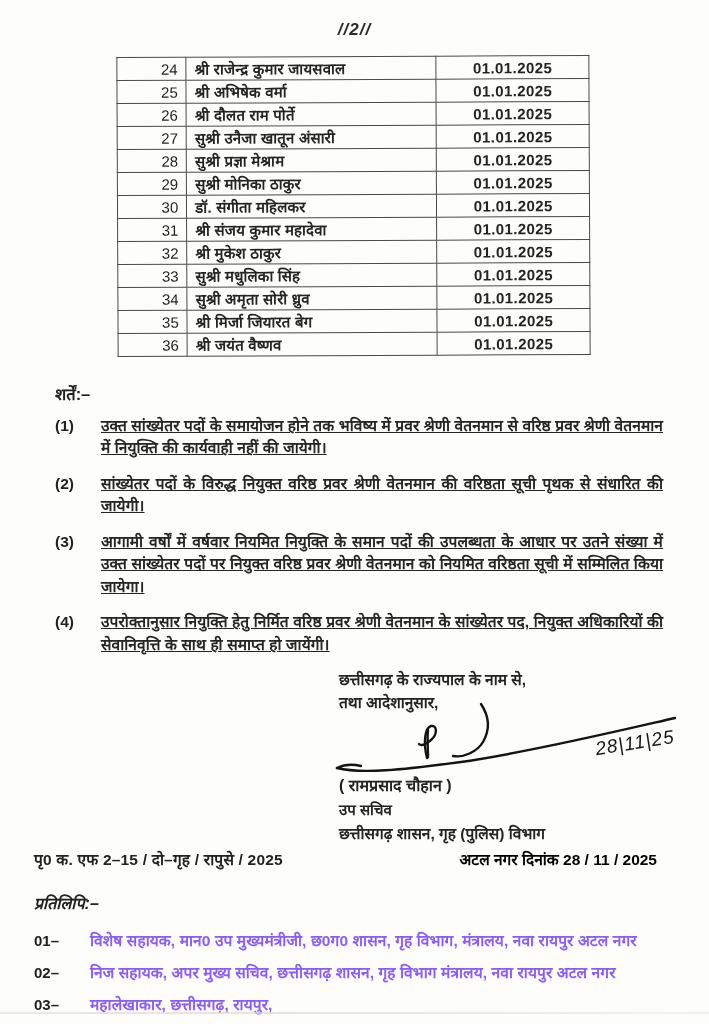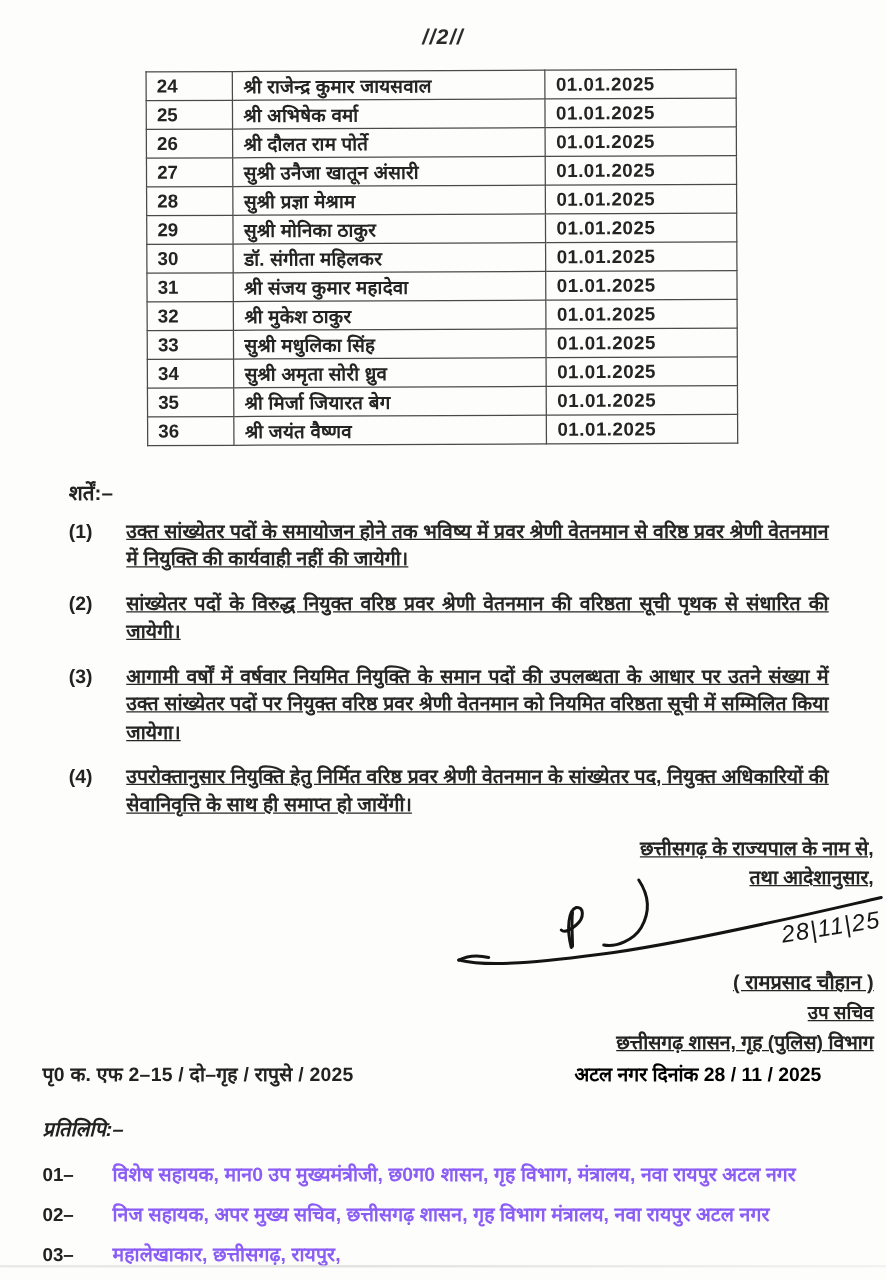--- a/index.html
+++ b/index.html
@@ -39,23 +39,23 @@
     width:473px;
     transform:rotate(-0.25deg);
   }
   table.roster td{
     border:1.6px solid #4a4a48;
     padding:1px 8px;
     height:20px;
     font-size:15px;
     color:#242422;
   }
-  td.c-sn{width:52px;text-align:left;font-weight:700;font-size:14px;}
+  td.c-sn{width:52px;text-align:right;font-weight:400;font-size:14px;}
   td.c-name{width:232px;font-weight:600;letter-spacing:.2px;}
-  td.c-date{width:135px;text-align:left;font-size:14.5px;font-weight:600;letter-spacing:.4px;}
+  td.c-date{width:135px;text-align:center;font-size:14.5px;font-weight:600;letter-spacing:.4px;}
   
   .terms-heading{
     margin:26px 0 0 55px;
     font-size:16.5px;
     font-weight:700;
     color:#222;
   }
   .conditions{
     margin:10px 46px 0 55px;
   }
@@ -75,27 +75,26 @@
     font-size:15.5px;
     font-weight:600;
     color:#262624;
     text-align:justify;
     letter-spacing:.1px;
     text-decoration:underline;
   }
   
   .sig-block{
     width:330px;
-    margin:6px 10px 0 auto;
-    text-align:right;
+    margin:6px 40px 0 auto;
+    text-align:left;
     font-size:15.5px;
     font-weight:600;
     color:#242422;
     position:relative;
-    text-decoration:underline;
   }
   .sig-block .sig-line{line-height:1.45;}
   .sig-scrawl-wrap{
     position:relative;
     height:64px;
     margin-top:2px;
   }
   .sig-scrawl-wrap svg{position:absolute;left:-8px;top:-14px;}
   .handwritten-date{
     position:absolute;

